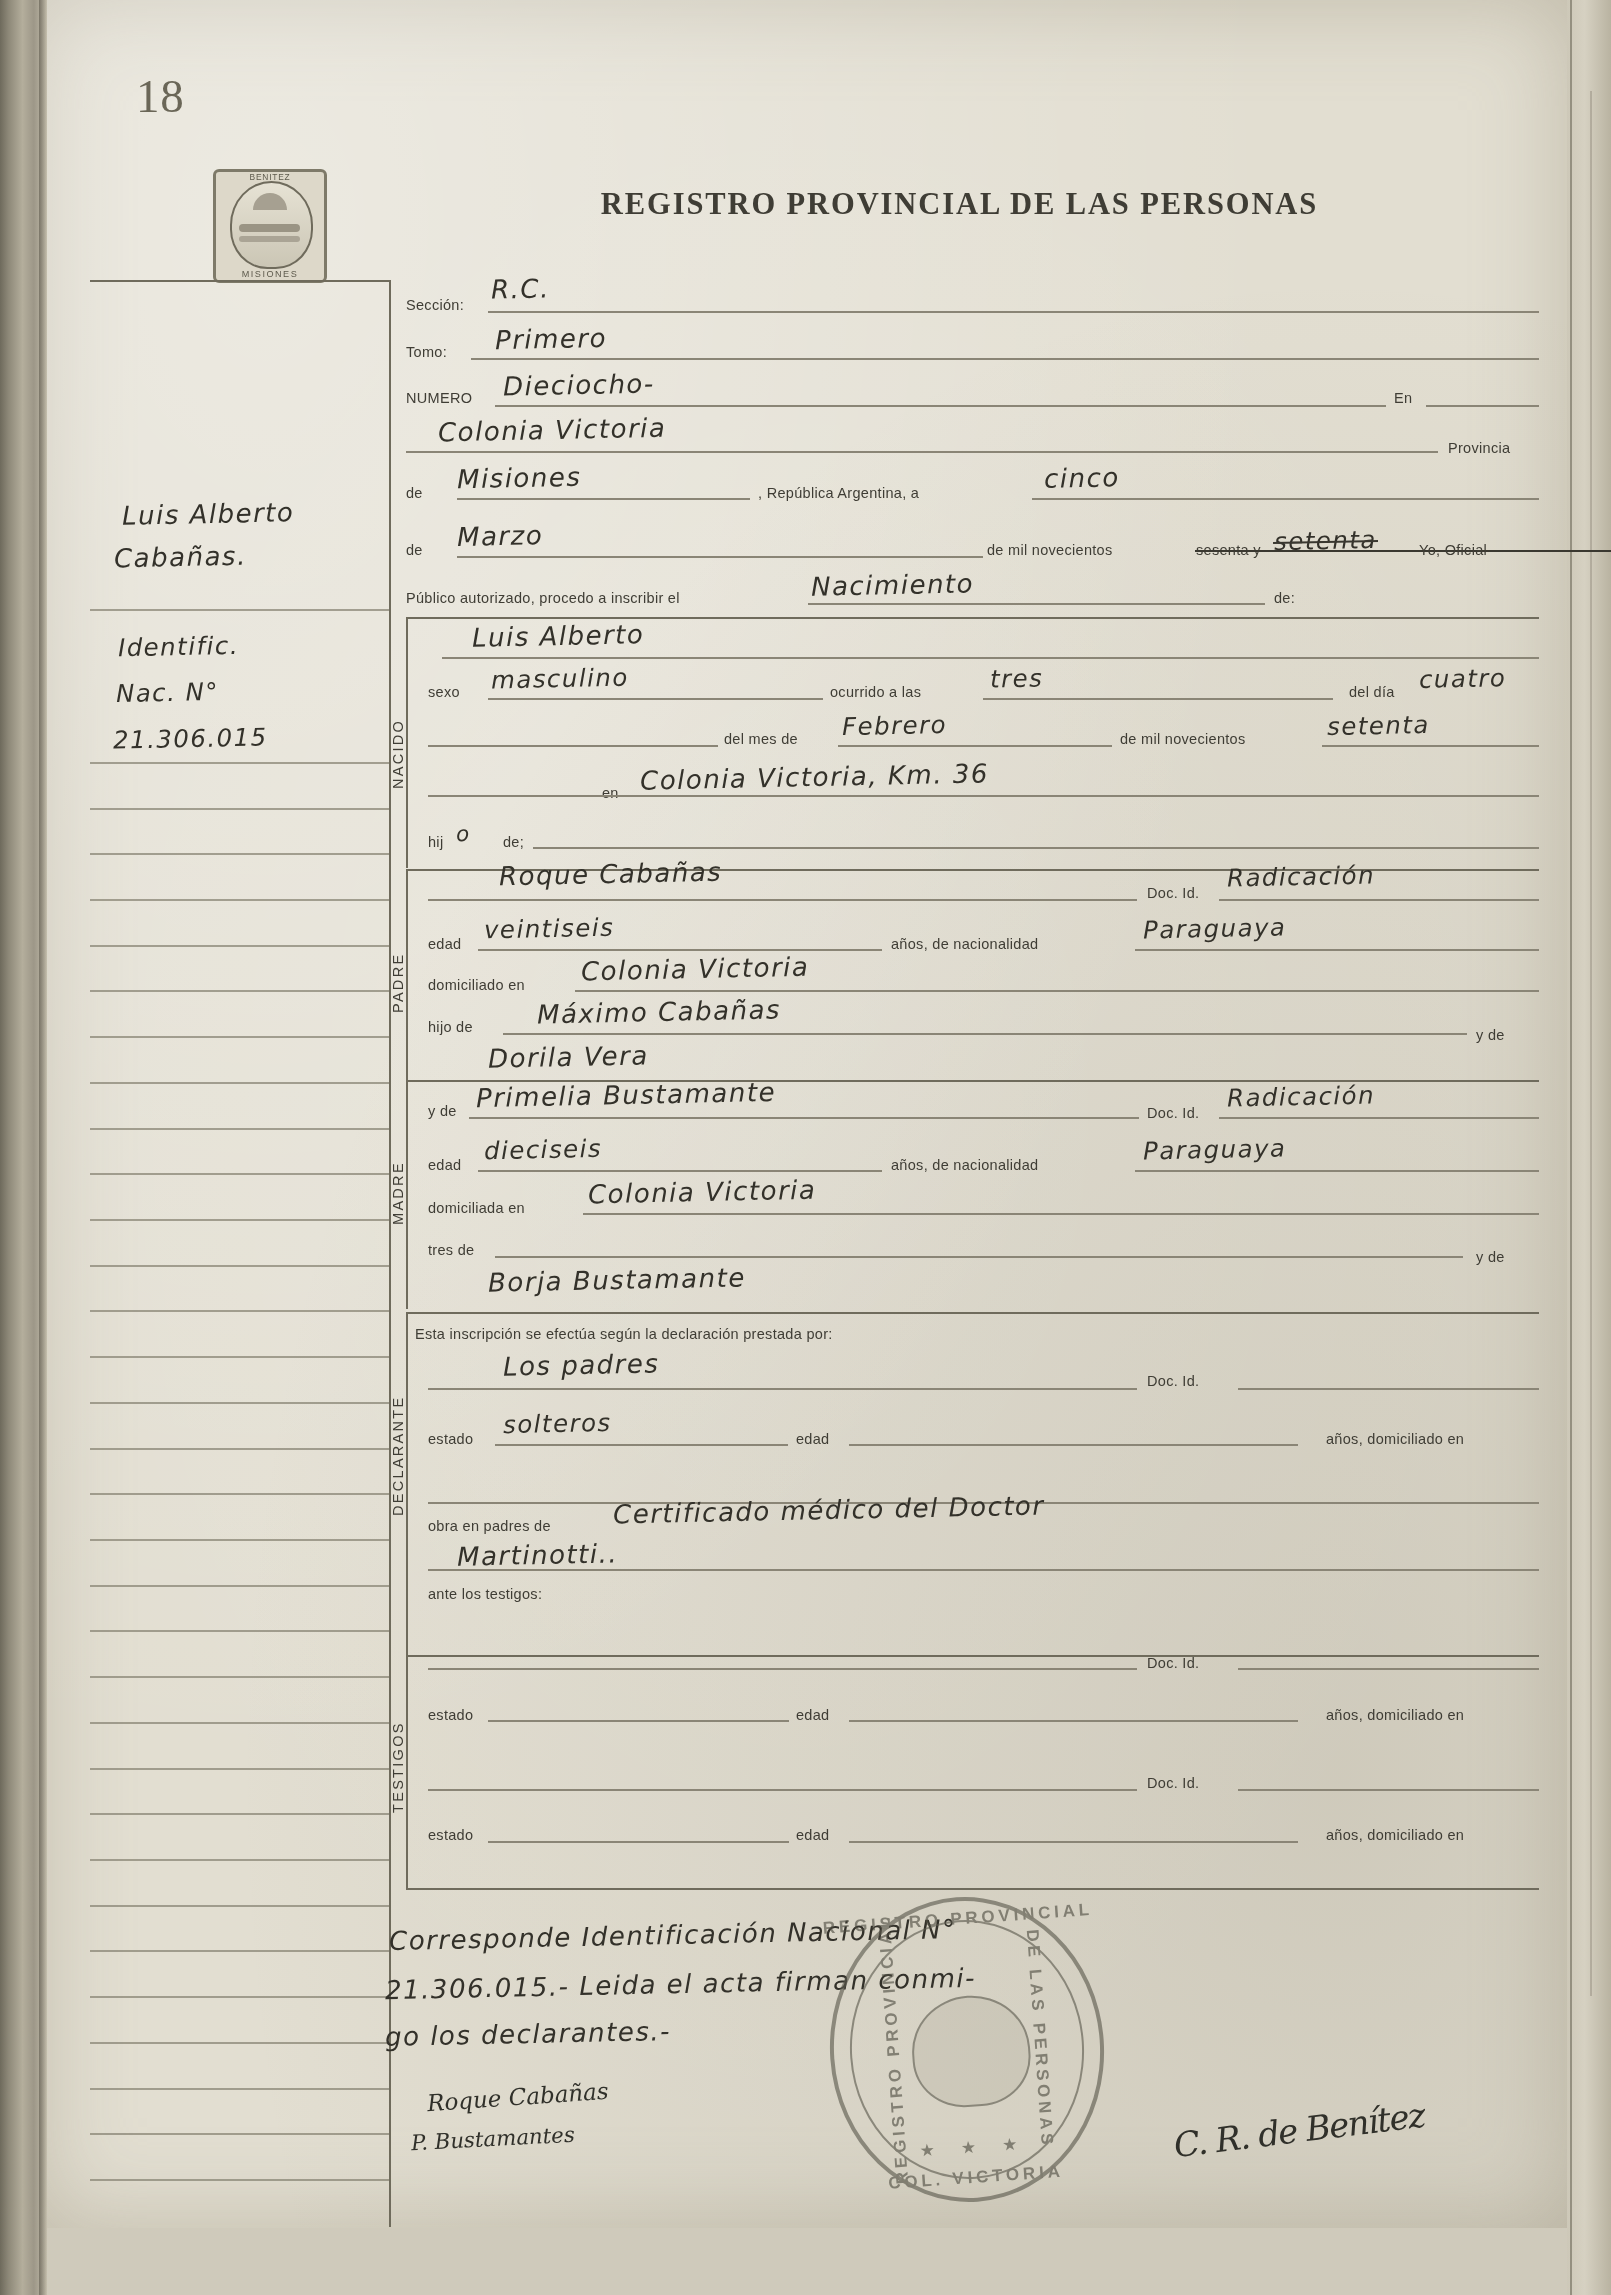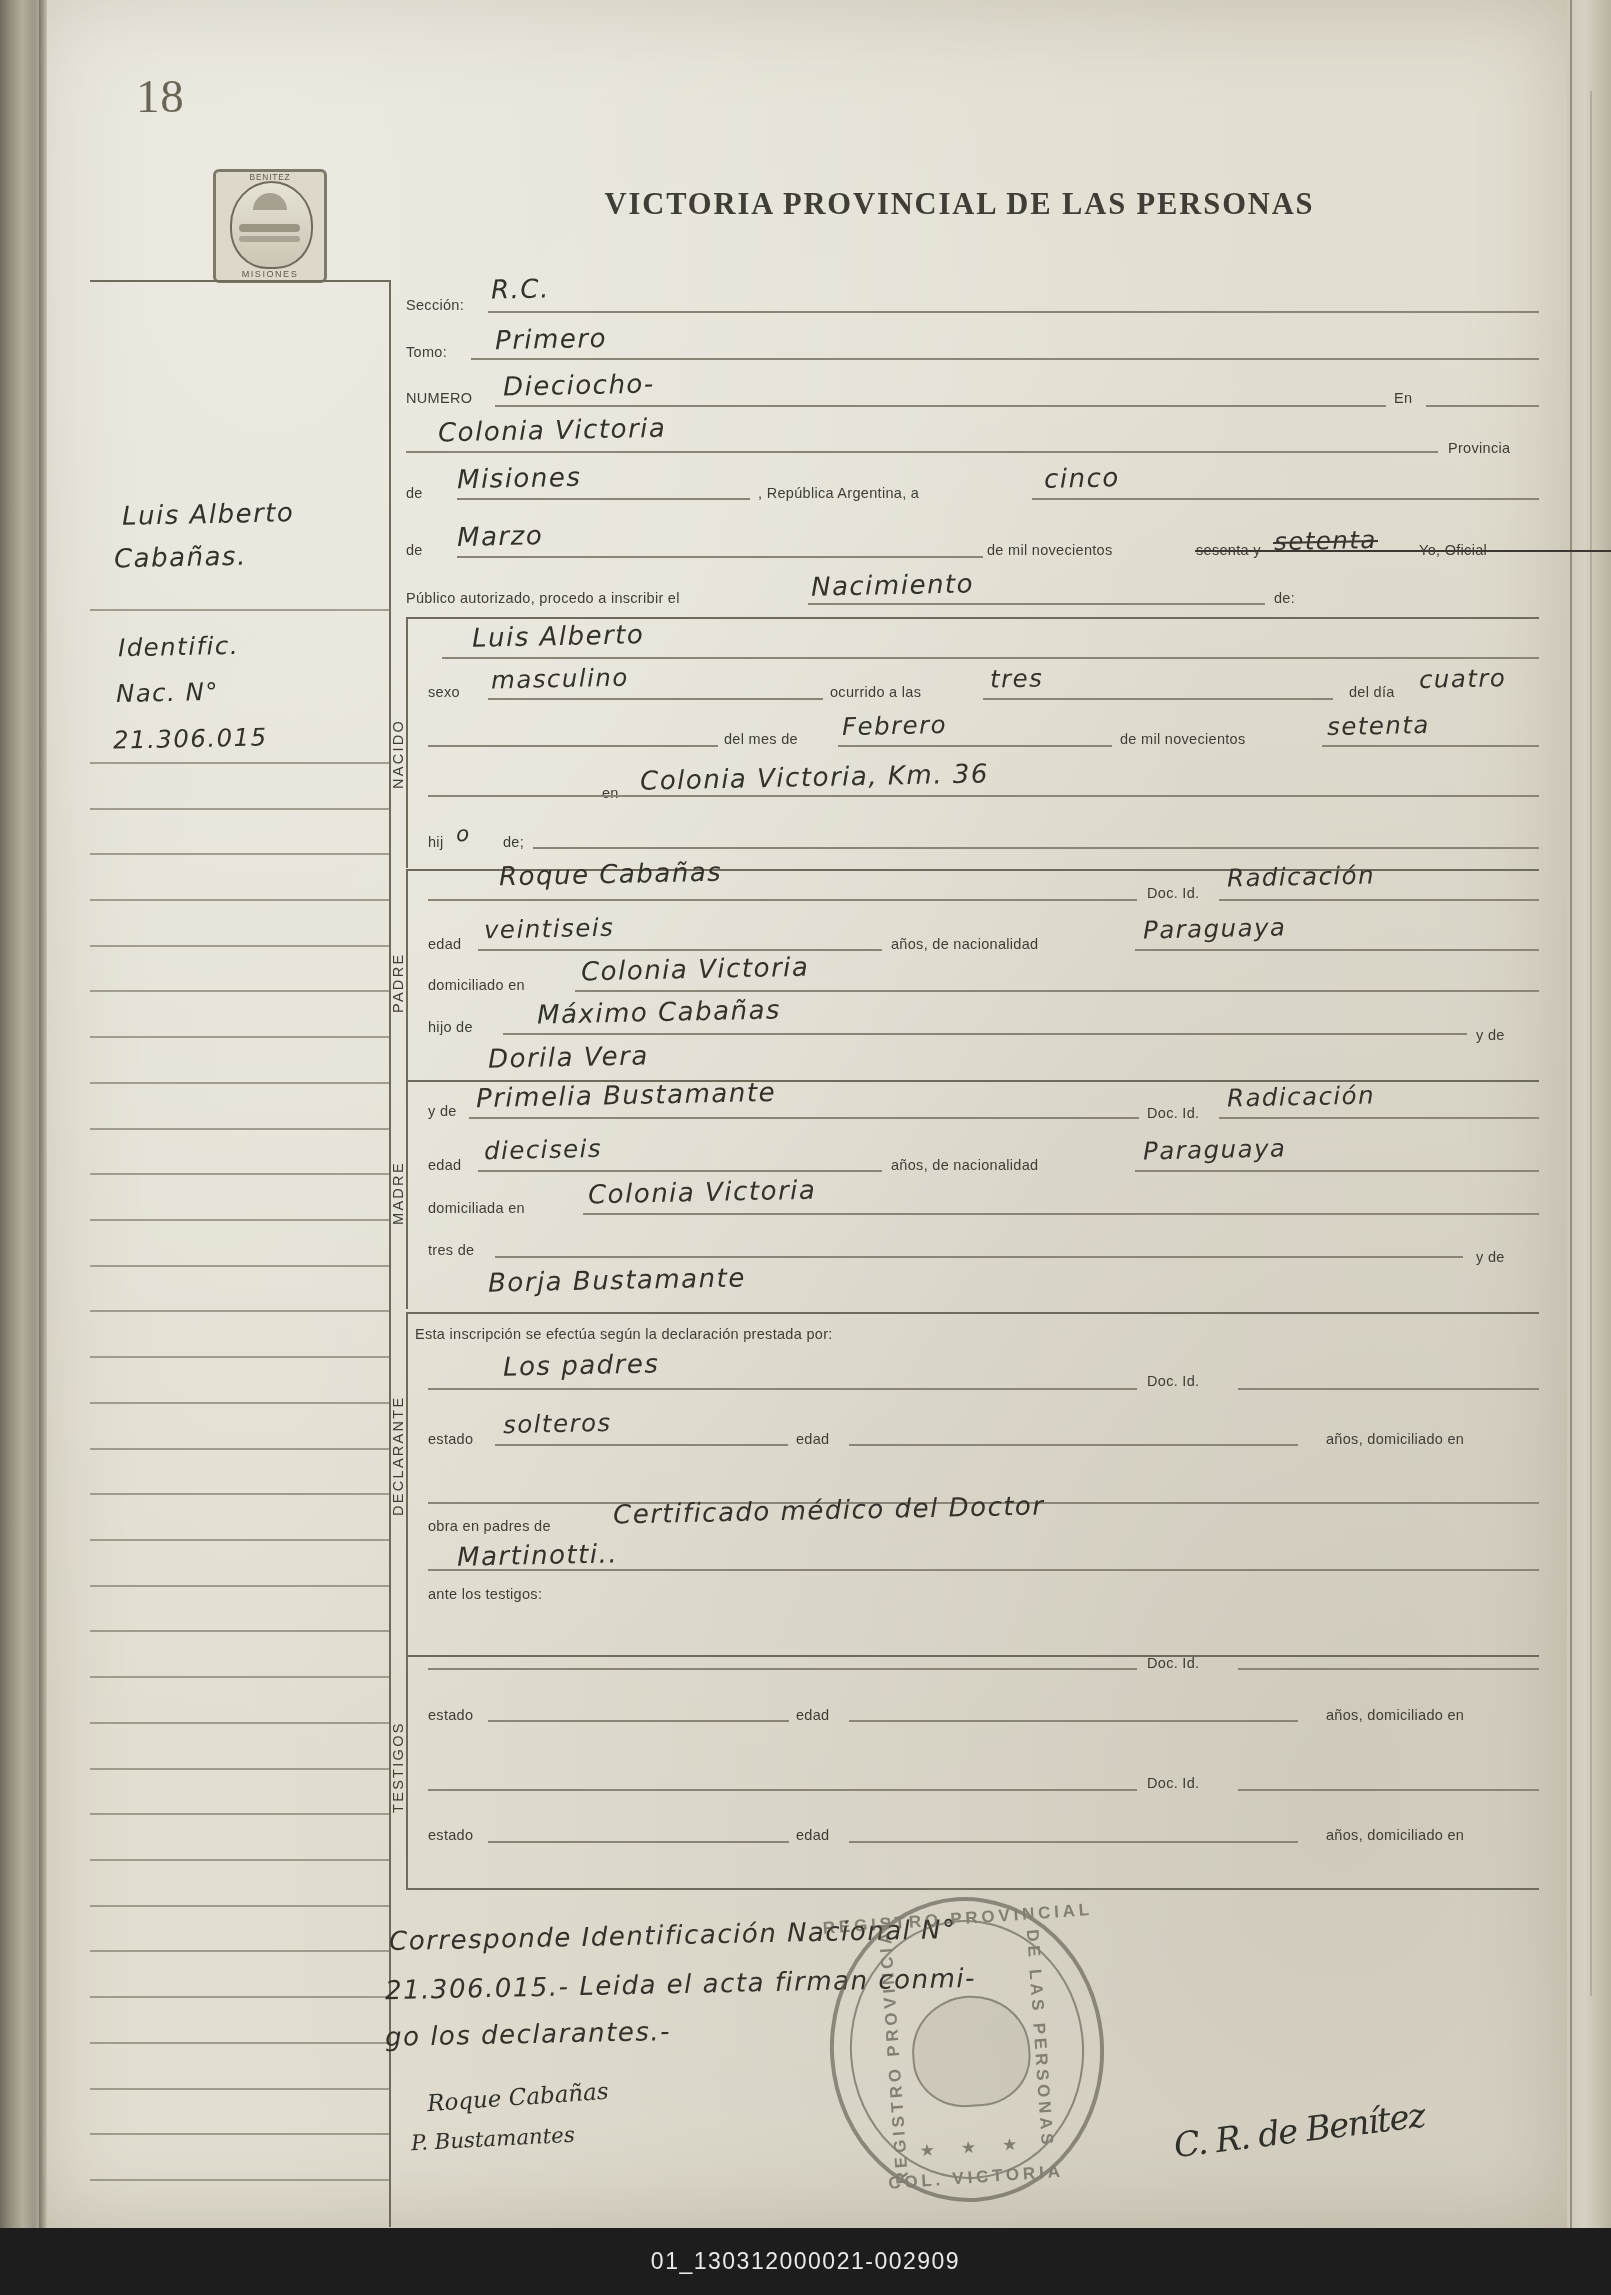--- a/index.html
+++ b/index.html
@@ -233,21 +233,21 @@
   <div id="crest">
     <div class="ring"></div>
     <div class="capttop">BENITEZ</div>
     <div class="oval"></div>
     <div class="sun"></div>
     <div class="wave"></div>
     <div class="wave2"></div>
     <div class="captbot">MISIONES</div>
   </div>
 
-  <div id="title">VICTORIA PROVINCIAL DE LAS PERSONAS</div>
+  <div id="title">REGISTRO PROVINCIAL DE LAS PERSONAS</div>
 
   <div class="vline" style="left:389px; top:280px; height:1947px;"></div>
   <div class="hline" style="left:90px; top:280px; width:300px;"></div>
 
 
   <div class="hw big" style="position:absolute;left:122px;top:499px;">Luis Alberto</div>
   <div class="hw big" style="position:absolute;left:114px;top:542px;">Cabañas.</div>
   <div class="hw mid" style="position:absolute;left:118px;top:632px;">Identific.</div>
   <div class="hw mid" style="position:absolute;left:116px;top:678px;">Nac. N°</div>
   <div class="hw mid" style="position:absolute;left:113px;top:724px;">21.306.015</div>
@@ -478,18 +478,15 @@
       <div class="stars">★  ★  ★</div>
       <div class="arc b">COL. VICTORIA</div>
     </div>
   </div>
 
   <div class="sig" id="sig-dec1">Roque Cabañas</div>
   <div class="sig" id="sig-dec2">P. Bustamantes</div>
   <div class="sig" id="sig-official">C. R. de Benítez</div>
 
 
-  <div id="footer">
-    <span>01_130312000021-002909</span>
-  </div>
 
 </div>
 
 
 </body></html>

